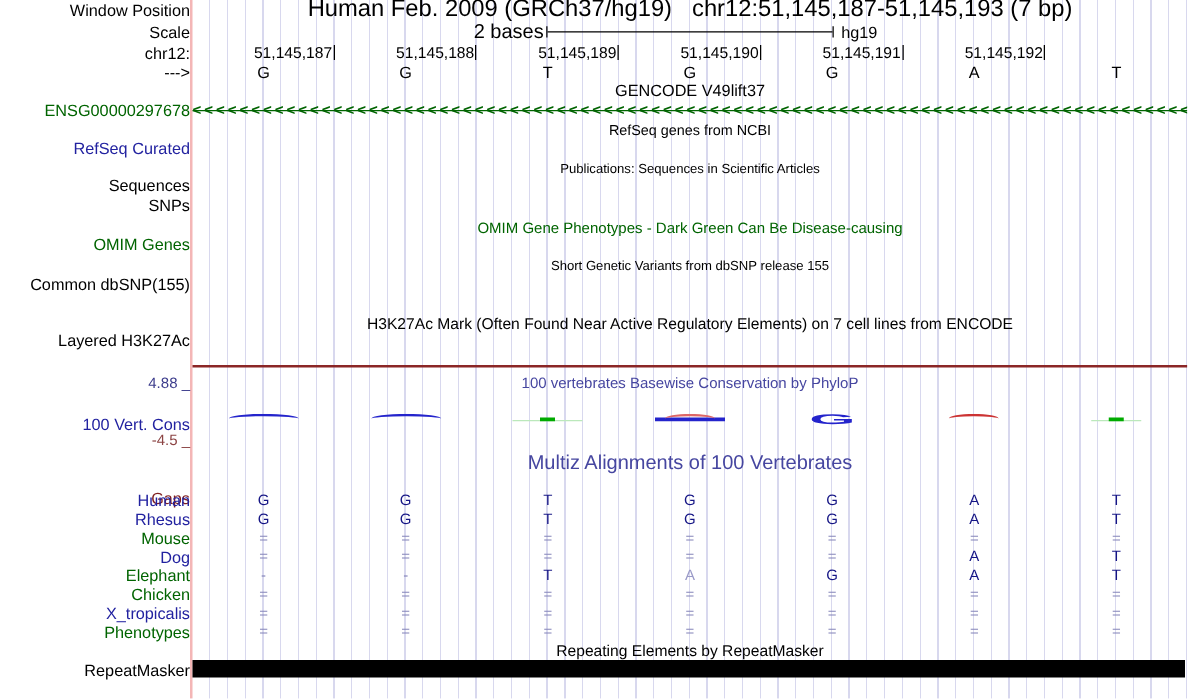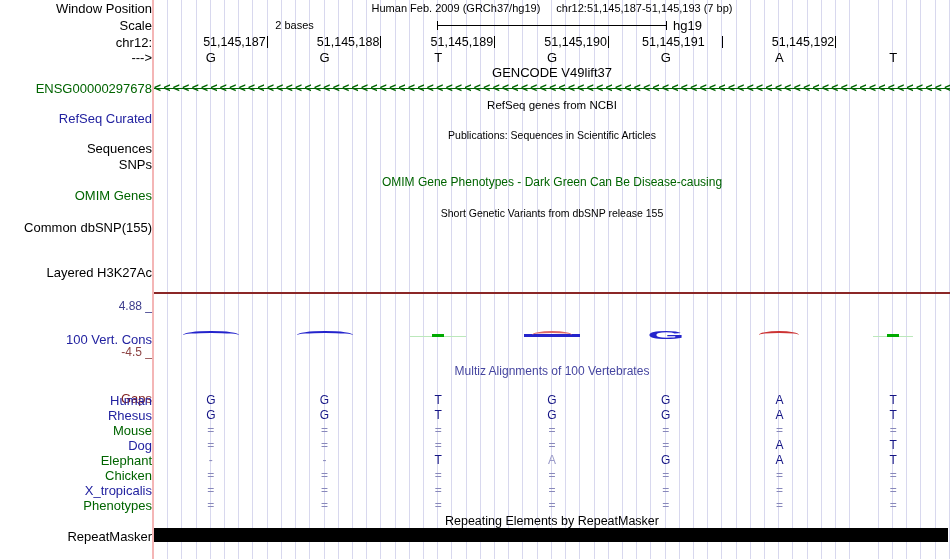--- a/index.html
+++ b/index.html
@@ -8,24 +8,24 @@
   .layer{position:absolute;left:0;top:0;width:100%;height:100%;}
   
   #grid{position:absolute;left:154px;top:0;width:796px;height:559px;
         background:repeating-linear-gradient(to right,transparent 0,transparent 13.21px,#d8d8ee 13.21px,#d8d8ee 14.21px);}
   #pink{position:absolute;left:152px;top:0;width:2px;height:559px;background:#f4b6b6;}
   
   .llabel{position:absolute;right:798px;white-space:nowrap;font-size:13px;line-height:15px;text-align:right;}
   
   .ctitle{position:absolute;left:154px;width:796px;text-align:center;line-height:14px;white-space:nowrap;}
   #lbl-window{top:1px}
-  #t-assembly{top:1px;font-size:11px}
+  #t-assembly{top:1px;font-size:19px}
   #t-assembly .pos{margin-left:16px}
   #lbl-scale{top:18px}
-  #scale-text{position:absolute;left:154px;top:18px;width:281px;text-align:center;font-size:11px;line-height:15px}
+  #scale-text{position:absolute;left:154px;top:18px;width:281px;text-align:right;font-size:16px;line-height:15px}
   #scale-bar{position:absolute;left:437px;top:21px;width:228px;height:9px;border-left:1px solid #000;border-right:1px solid #000}
   #scale-bar::after{content:"";position:absolute;left:0;right:0;top:4px;height:1px;background:#000}
   #scale-hg19{position:absolute;left:673px;top:18px;font-size:13px;line-height:15px}
   #lbl-chrom{top:35px}
   .coord{position:absolute;top:35px;width:92px;display:flex;justify-content:flex-end;font-size:12.5px;line-height:15px}
   .coord i{display:block;width:1px;height:12px;background:#000;margin-left:1px;margin-top:1px}
   #lbl-strand{top:50px}
   .seqcell{position:absolute;top:50px;width:113.7px;text-align:center;font-size:13px;line-height:15px}
   #t-gencode{top:66px;font-size:13px}
   #lbl-gene{top:81px;color:#006400}
@@ -47,21 +47,21 @@
   #redline{position:absolute;left:154px;top:292px;width:796px;height:2px;background:#8b2626}
   #t-phylop{top:299px;font-size:12px;color:#4646a0}
   #lbl-consmax{top:299px;font-size:12px;color:#3c3c8c}
   #lbl-cons{top:332px;color:#2222a0}
   #lbl-consmin{top:345px;font-size:12px;color:#8c4444}
   .parc{position:absolute;top:331px;height:6px;border-top:2px solid;border-radius:50%}
   .pdash{position:absolute;top:334px;height:3px}
   .punderlay{position:absolute;top:336px;height:1px}
   .pletter{position:absolute;top:328px;width:50px;text-align:center;font-weight:bold;font-size:14px;
            line-height:14px;transform:scaleX(3.4) scaleY(0.8)}
-  #t-multiz{top:364px;font-size:12px;color:#4646a0}
+  #t-multiz{top:364px;font-size:16px;color:#4646a0}
   #lbl-gaps{top:391px;color:#7f1d1d}
   .acell{position:absolute;width:113.7px;text-align:center;font-size:12px;line-height:14px}
   #t-repeat{top:514px;font-size:12.5px}
   #blackbar{position:absolute;left:154px;top:528px;width:794px;height:14px;background:#000}
   #lbl-rmsk{top:529px}
 </style>
 </head>
 <body>
 
 <div class="screen" id="scr">
@@ -89,21 +89,21 @@
         <i></i>
       </div>
       <div class="coord" style="left: 403.1px;">
         <span>51,145,189</span>
         <i></i>
       </div>
       <div class="coord" style="left: 516.9px;">
         <span>51,145,190</span>
         <i></i>
       </div>
-      <div class="coord" style="left: 630.6px; gap: 16px;">
+      <div class="coord" style="left: 630.6px;">
         <span>51,145,191</span>
         <i></i>
       </div>
       <div class="coord" style="left: 744.3px;">
         <span>51,145,192</span>
         <i></i>
       </div>
     </div>
 
   <div class="llabel" id="lbl-strand">---&gt;</div>
@@ -128,23 +128,25 @@
   <div class="ctitle" id="t-pubs">Publications: Sequences in Scientific Articles</div>
   <div class="llabel" id="lbl-sequences">Sequences</div>
   <div class="llabel" id="lbl-snps">SNPs</div>
 
   <div class="ctitle" id="t-omim">OMIM Gene Phenotypes - Dark Green Can Be Disease-causing</div>
   <div class="llabel" id="lbl-omim">OMIM Genes</div>
 
   <div class="ctitle" id="t-dbsnp">Short Genetic Variants from dbSNP release 155</div>
   <div class="llabel" id="lbl-dbsnp">Common dbSNP(155)</div>
 
+  <div class="ctitle" id="t-h3k">H3K27Ac Mark (Often Found Near Active Regulatory Elements) on 7 cell lines from ENCODE</div>
   <div class="llabel" id="lbl-h3k">Layered H3K27Ac</div>
 
   <div id="redline"></div>
+  <div class="ctitle" id="t-phylop">100 vertebrates Basewise Conservation by PhyloP</div>
   <div class="llabel" id="lbl-consmax">4.88 _</div>
   <div class="llabel" id="lbl-cons">100 Vert. Cons</div>
   <div class="llabel" id="lbl-consmin">-4.5 _</div>
   <div class="layer" id="pmarks">
       <div class="parc" style="left: 182.9px; width: 56px; border-top-color: rgb(36, 36, 204);"></div>
       <div class="parc" style="left: 296.6px; width: 56px; border-top-color: rgb(36, 36, 204);"></div>
       <div class="punderlay" style="left: 410.3px; width: 56px; background: rgb(187, 232, 187);"></div>
       <div class="pdash" style="left: 432.3px; width: 12px; background: rgb(0, 170, 0);"></div>
       <div class="pdash" style="left: 524px; width: 56px; background: rgb(36, 36, 204);"></div>
       <div class="parc" style="left: 532px; width: 40px; border-top-color: rgb(221, 102, 102);"></div>

